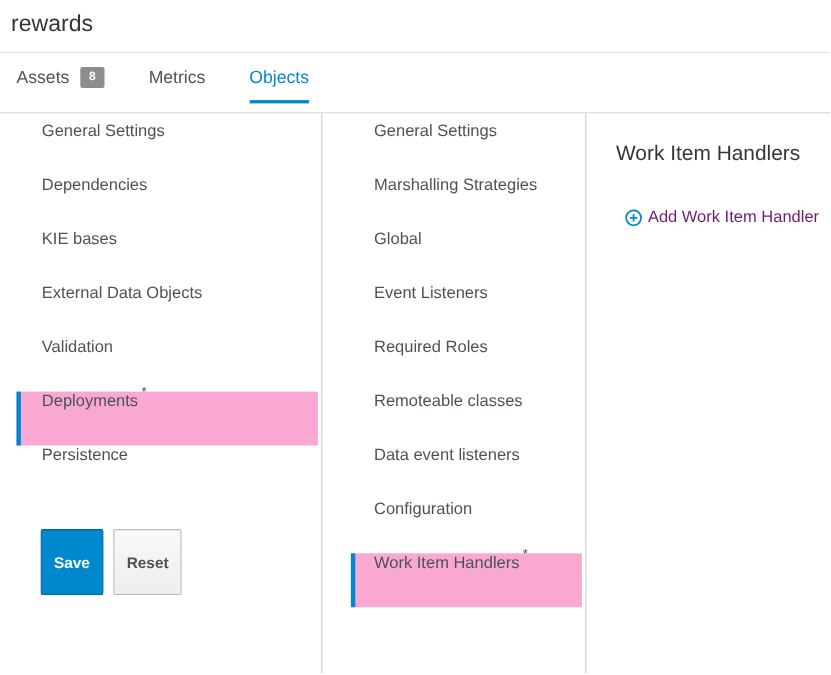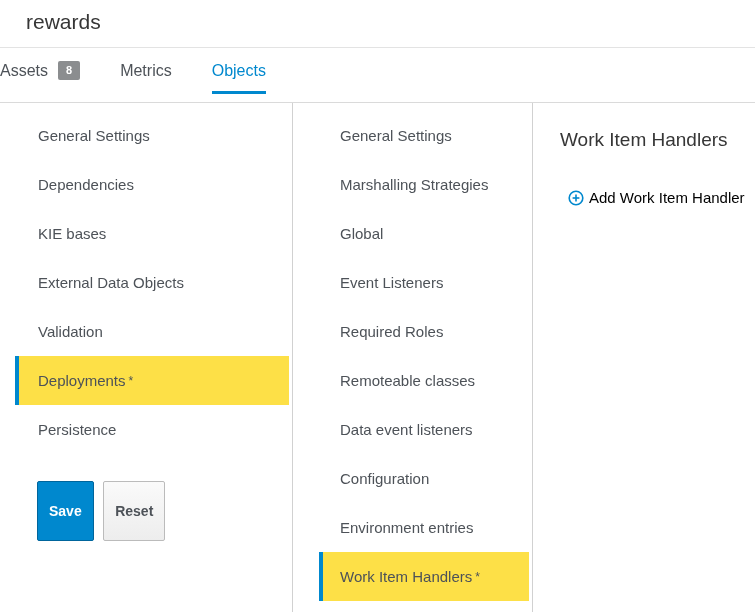--- a/index.html
+++ b/index.html
@@ -4,59 +4,59 @@
 <style>
   * { box-sizing: border-box; }
   html, body { margin: 0; padding: 0; }
   body {
     width: 755px; height: 614px; overflow: hidden;
     background: #ffffff;
     font-family: "Liberation Sans", "DejaVu Sans", sans-serif;
     color: #4d5258;
   }
   
-  .page-header { padding: 10px 10px 13px 26px; border-bottom: 1px solid #e3e3e3; }
+  .page-header { padding: 10px 10px 13px 10px; border-bottom: 1px solid #e3e3e3; }
   .page-title { font-size: 21px; color: #363636; }
 
   
-  .tabs { display: flex; align-items: flex-end; padding-left: 0; margin-top: 13px; }
+  .tabs { display: flex; align-items: flex-end; padding-left: 15px; margin-top: 13px; }
   .tab { margin-right: 40px; font-size: 16px; color: #4d5258;
          padding-bottom: 11px; border-bottom: 3px solid transparent; cursor: pointer; }
   .tab.active { color: #0088ce; border-bottom-color: #0088ce; }
   .badge { display: inline-block; margin-left: 10px; background: #8b8d8f; color: #fff;
            font-size: 11px; font-weight: bold; line-height: 1; padding: 4px 8px;
            border-radius: 2px; vertical-align: 2px; }
 
   
   .content { display: flex; border-top: 1px solid #dadada; margin-top: 8px; height: 510px; }
   .col-settings { width: 293px; border-right: 1px solid #d1d1d1; }
   .col-deployments { width: 240px; border-right: 1px solid #d1d1d1; }
   .col-panel { flex: 1; padding: 26px 6px 0 27px; }
 
   ul.nav-list { list-style: none; margin: 8px 3px 0 15px; padding: 0; }
   .col-deployments ul.nav-list { margin-left: 26px; }
-  ul.nav-list li { height: 49px; display: flex; align-items: center;
+  ul.nav-list li { height: 49px; display: flex; align-items: flex-start;
                    padding-left: 19px; border-left: 4px solid transparent;
                    font-size: 15px; color: #4d5258; cursor: pointer; }
   .col-deployments ul.nav-list li { padding-left: 17px; }
-  ul.nav-list li.selected { background: #fde047; border-left-color: #0088ce; }
+  ul.nav-list li.selected { background: #f9a8d4; border-left-color: #0088ce; }
   sup.asterisk { font-size: 12px; margin-left: 3px; line-height: 0; }
 
   
   .btn-row { margin: 27px 0 0 37px; }
   .btn { font-size: 14px; font-weight: bold; padding: 21px 11px; border-radius: 2px; cursor: pointer;
          font-family: "Liberation Sans", sans-serif; }
   .btn-primary { background: #0088ce; border: 1px solid #00659c; color: #ffffff; }
   .btn-default { background: linear-gradient(to bottom, #fafafa 0%, #ededed 100%);
                  border: 1px solid #bbbbbb; color: #4d5258; margin-left: 5px; }
 
   
   .panel-title { font-size: 19px; font-weight: normal; color: #363636; margin: 0; }
   .add-link { display: inline-flex; align-items: center; margin: 38px 0 0 8px;
-              color: #000000; font-size: 15px; text-decoration: none; cursor: pointer; }
+              color: #701a75; font-size: 15px; text-decoration: none; cursor: pointer; }
   .add-link .icon { margin-right: 5px; display: inline-flex; }
 </style>
 </head>
 <body>
 
 <div class="page-header">
   <span class="page-title">rewards</span>
 </div>
 
 <div class="tabs">
@@ -117,23 +117,20 @@
         </li>
         <li>
           <span>Remoteable classes</span>
         </li>
         <li>
           <span>Data event listeners</span>
         </li>
         <li>
           <span>Configuration</span>
         </li>
-        <li>
-          <span>Environment entries</span>
-        </li>
         <li class="selected">
           <span>Work Item Handlers</span>
           <sup class="asterisk">*</sup>
         </li>
       </ul>
   </div>
 
   <div class="col-panel">
     <h2 class="panel-title">Work Item Handlers</h2>
     <a class="add-link">

